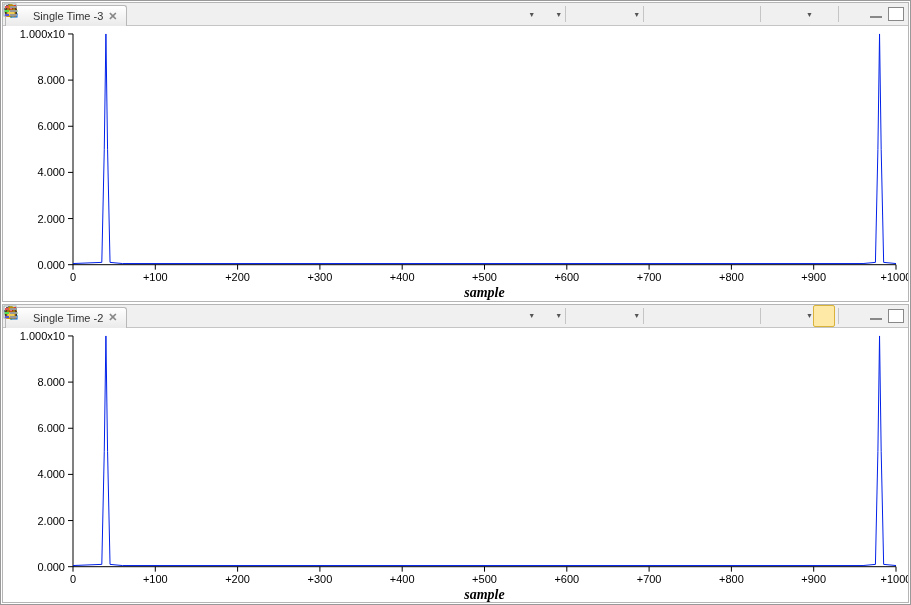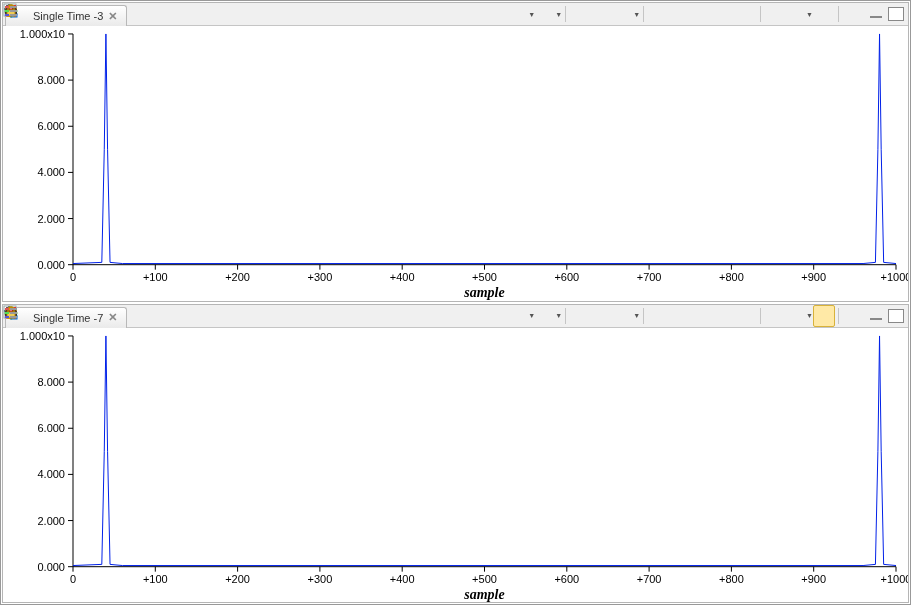--- a/index.html
+++ b/index.html
@@ -257,21 +257,21 @@
     <div class="panel">
       <div class="tabbar">
         <div class="tab">
           <span class="tab-icon">
             <svg width="14" height="14">
               <rect x="1" y="1" width="12" height="12" fill="#fff" stroke="#9aa"></rect>
               <polyline points="2,10 5,5 8,8 12,3" stroke="#d22" fill="none"></polyline>
               <polyline points="2,11 6,8 9,10 12,6" stroke="#28c" fill="none"></polyline>
             </svg>
           </span>
-          <span>Single Time -7</span>
+          <span>Single Time -2</span>
           <span class="close-x">✕</span>
         </div>
         <div class="toolbar">
           <div class="tbtn">
             <span>
               <svg width="16" height="16">
                 <rect x="2" y="3" width="6" height="2" fill="#678"></rect>
                 <rect x="2" y="7" width="10" height="2" fill="#678"></rect>
                 <rect x="2" y="11" width="5" height="2" fill="#678"></rect>
               </svg>

